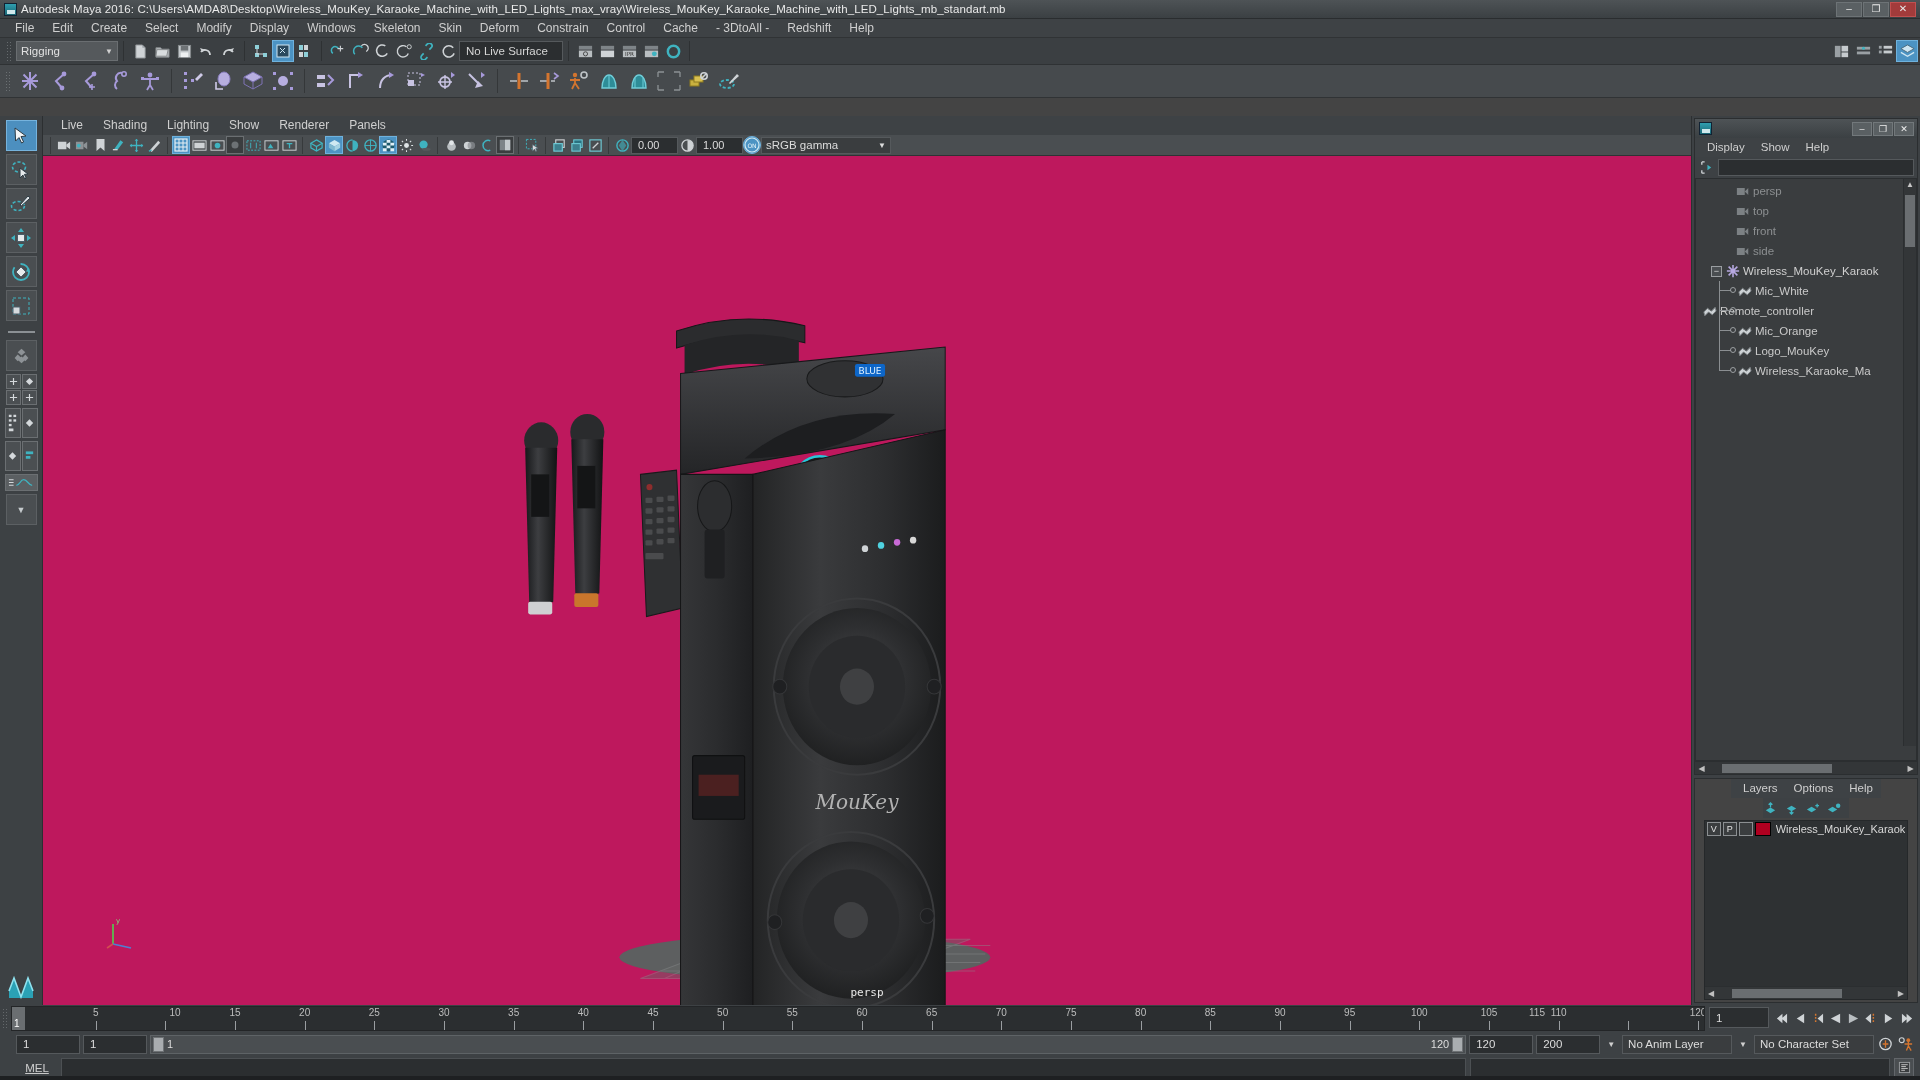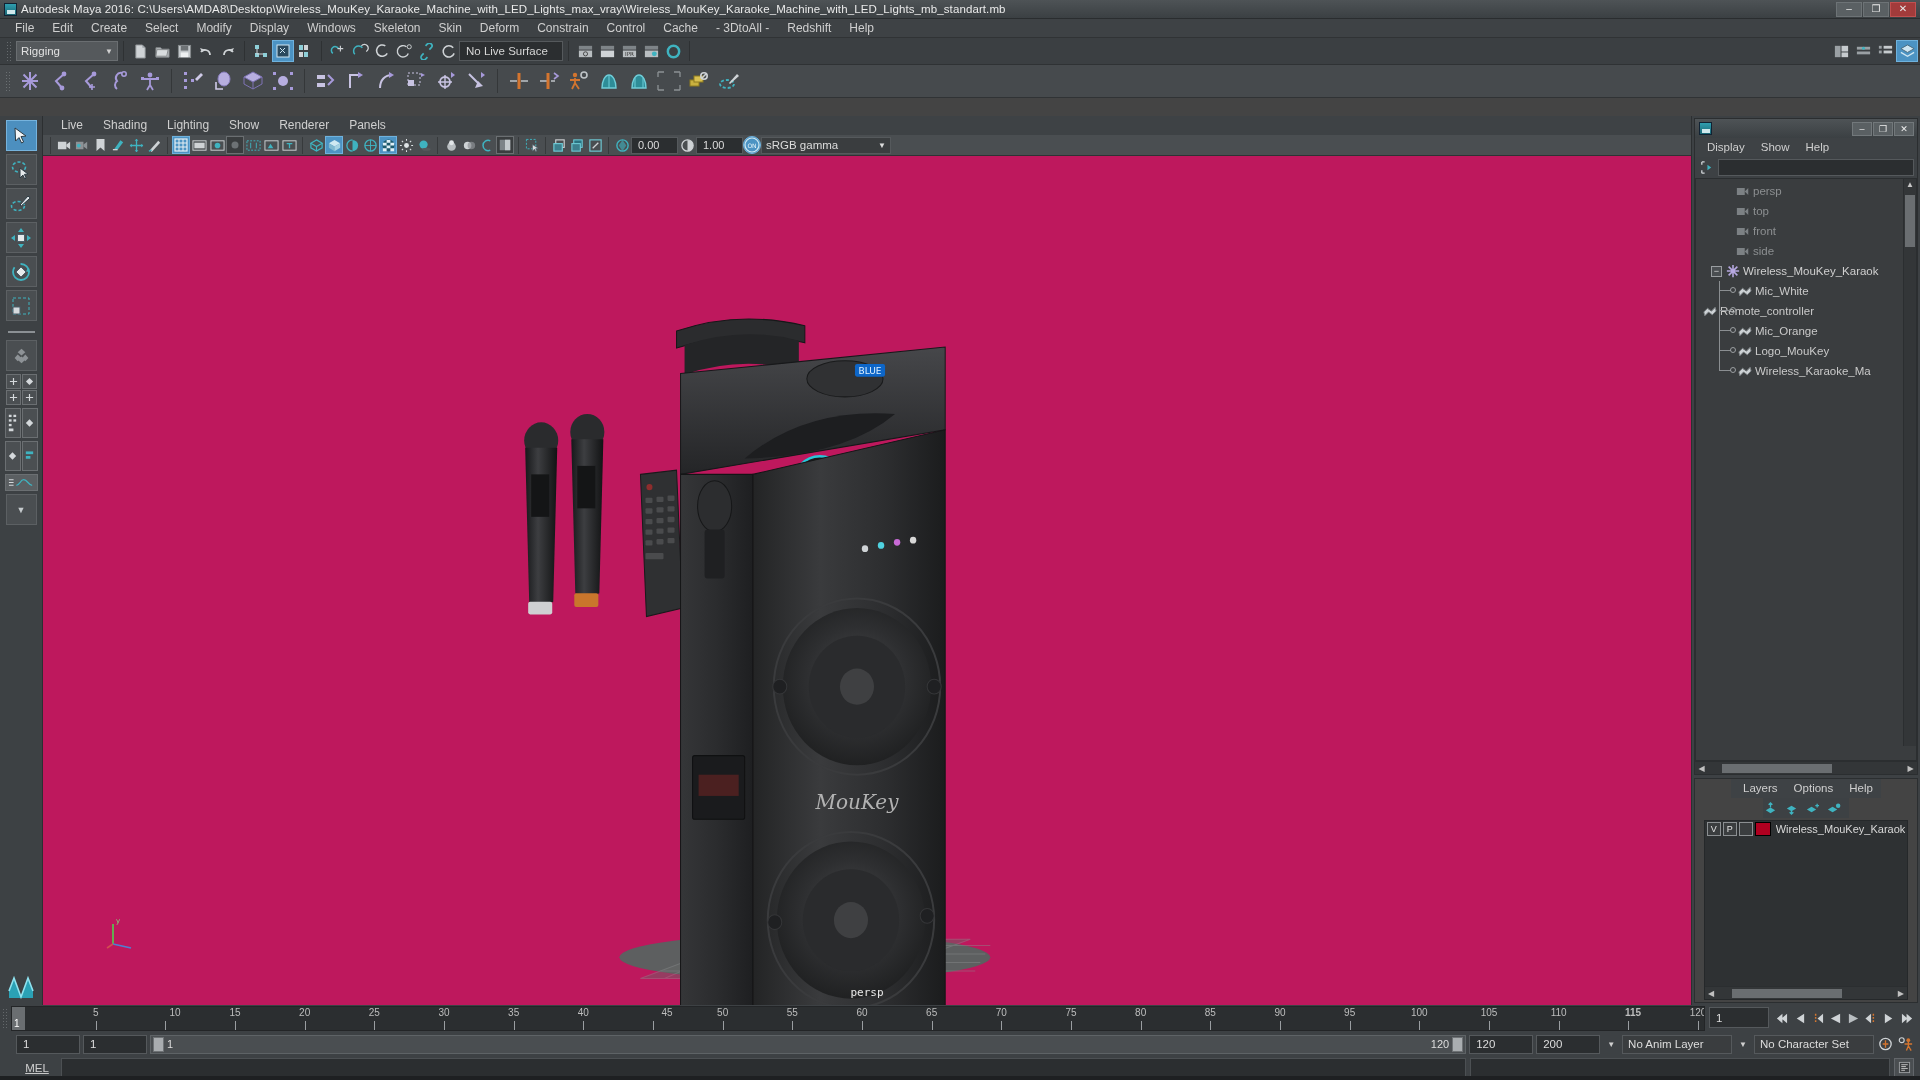--- a/index.html
+++ b/index.html
@@ -1299,21 +1299,21 @@
           <div class="tl-lab" style="left: 292.667px;">20</div>
           <div class="tl-tick" style="left: 362.333px;"></div>
           <div class="tl-lab" style="left: 362.333px;">25</div>
           <div class="tl-tick" style="left: 432px;"></div>
           <div class="tl-lab" style="left: 432px;">30</div>
           <div class="tl-tick" style="left: 501.667px;"></div>
           <div class="tl-lab" style="left: 501.667px;">35</div>
           <div class="tl-tick" style="left: 571.333px;"></div>
           <div class="tl-lab" style="left: 571.333px;">40</div>
           <div class="tl-tick" style="left: 641px;"></div>
-          <div class="tl-lab" style="left: 655px; text-align: right;">45</div>
+          <div class="tl-lab" style="left: 641px; text-align: right;">45</div>
           <div class="tl-tick" style="left: 710.667px;"></div>
           <div class="tl-lab" style="left: 710.667px;">50</div>
           <div class="tl-tick" style="left: 780.333px;"></div>
           <div class="tl-lab" style="left: 780.333px;">55</div>
           <div class="tl-tick" style="left: 850px;"></div>
           <div class="tl-lab" style="left: 850px;">60</div>
           <div class="tl-tick" style="left: 919.667px;"></div>
           <div class="tl-lab" style="left: 919.667px;">65</div>
           <div class="tl-tick" style="left: 989.333px;"></div>
           <div class="tl-lab" style="left: 989.333px;">70</div>
@@ -1327,21 +1327,21 @@
           <div class="tl-lab" style="left: 1268px;">90</div>
           <div class="tl-tick" style="left: 1337.67px;"></div>
           <div class="tl-lab" style="left: 1337.67px;">95</div>
           <div class="tl-tick" style="left: 1407.33px;"></div>
           <div class="tl-lab" style="left: 1407.33px;">100</div>
           <div class="tl-tick" style="left: 1477px;"></div>
           <div class="tl-lab" style="left: 1477px;">105</div>
           <div class="tl-tick" style="left: 1546.67px;"></div>
           <div class="tl-lab" style="left: 1546.67px;">110</div>
           <div class="tl-tick" style="left: 1616.33px;"></div>
-          <div class="tl-lab" style="left: 1621px; font-weight: bold;">115</div>
+          <div class="tl-lab" style="left: 1525px;">115</div>
           <div class="tl-tick" style="left: 1686px;"></div>
           <div class="tl-lab" style="left: 1686px;">120</div>
         </div>
       <div class="tl-current">
         <span>1</span>
       </div>
       <div class="playback">
         <div class="pb">
           <svg width="15" height="13" viewBox="0 0 16 14">
               <path d="M2 2v10M8 7L14 2v10zM3 7L9 2v10z" fill="#cfd3d6"></path>

